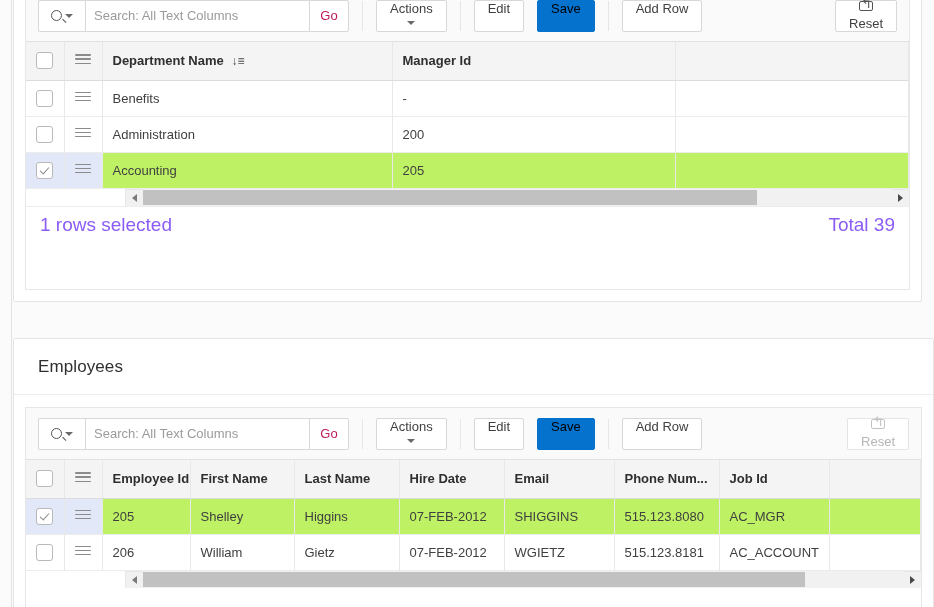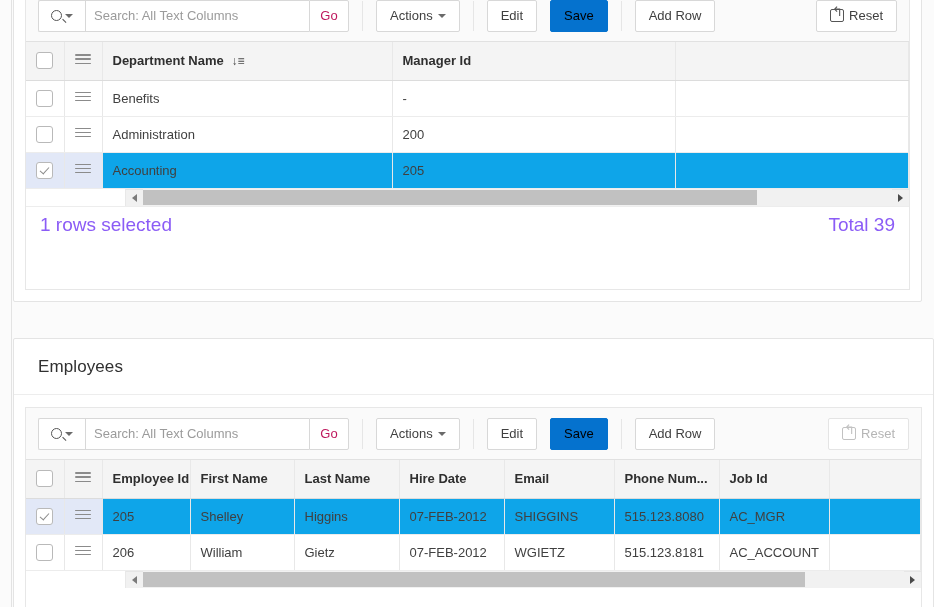--- a/index.html
+++ b/index.html
@@ -133,20 +133,21 @@
     padding: 0 13px;
     border: 1px solid #d8d8d8;
     border-radius: 2px;
     background: #fff;
     font-family: "Liberation Sans", sans-serif;
     font-size: 13px;
     color: #404040;
     cursor: pointer;
     display: inline-flex; align-items: center; gap: 5px;
     white-space: nowrap;
+    flex-direction: column;
   }
   .btn.primary {
     background: #0572ce;
     border-color: #0572ce;
     color: #000000;
     font-weight: normal;
   }
   .btn.disabled { color: #b5b5b5; border-color: #e4e4e4; cursor: default; }
   .spacer { flex: 1; }
   .reset-icon {
@@ -180,21 +181,21 @@
   table.grid th {
     background: #f4f4f4;
     font-weight: bold;
     color: #2f2f2f;
     height: 38px;
     border-bottom: 1px solid #dcdcdc;
   }
   th.ck, td.ck { width: 38px; padding: 0; text-align: center; }
   th.rh, td.rh { width: 38px; padding: 0; text-align: center; }
   td.num, th.num { text-align: right; }
-  tr.sel td { background: #0ea5e9; }
+  tr.sel td { background: #bef264; }
   tr.sel td.ck, tr.sel td.rh { background: #e2e8f7; }
   .cbox {
     width: 17px; height: 17px;
     border: 1px solid #b9b9b9;
     border-radius: 3px;
     background: #fff;
     display: inline-block;
     position: relative;
     vertical-align: middle;
     cursor: pointer;

